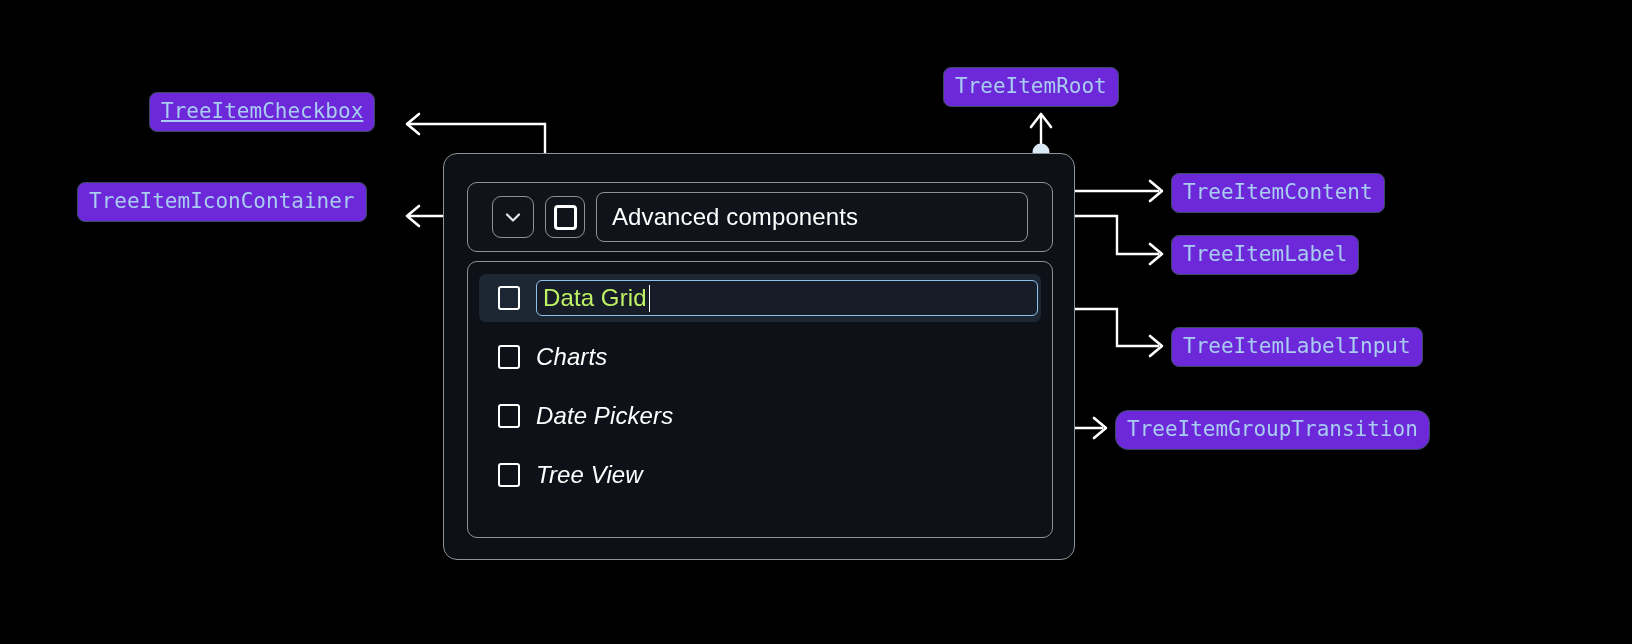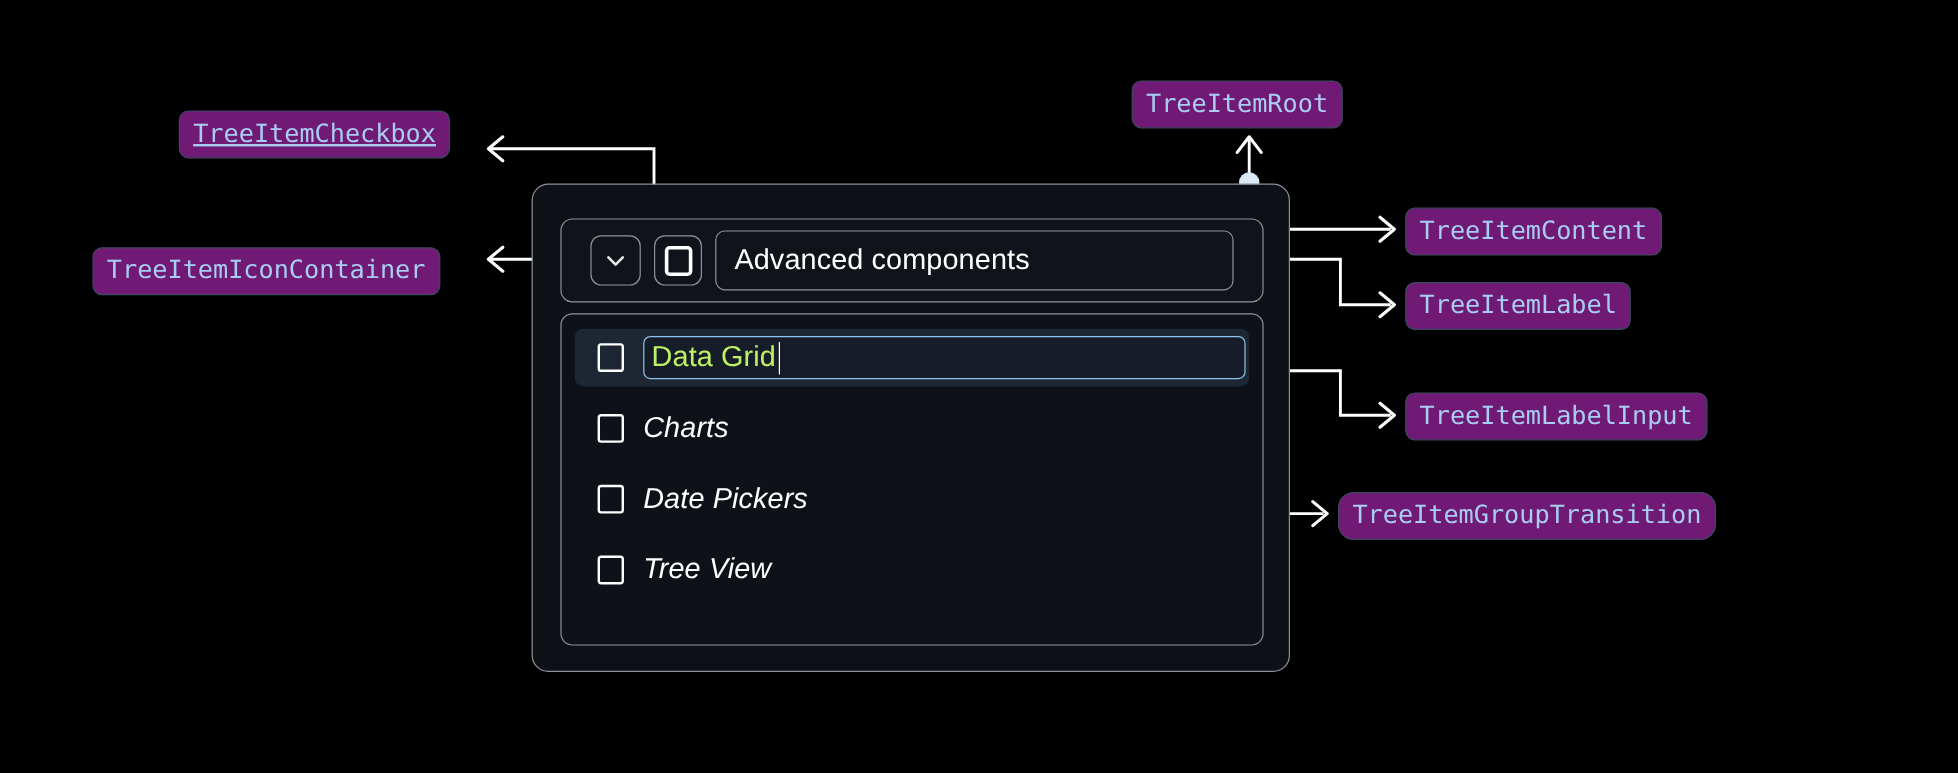--- a/index.html
+++ b/index.html
@@ -12,21 +12,21 @@
     height: 644px;
     position: relative;
     overflow: hidden;
     font-family: "Liberation Sans", sans-serif;
     color: #ffffff;
   }
 
   
   .chip {
     position: absolute;
-    background: #701a75;
+    background: #6d28d9;
     border: 1px solid #3a4a60;
     border-radius: 8px;
     color: #a8cdf0;
     font-family: "DejaVu Sans Mono", monospace;
     font-size: 21px;
     letter-spacing: 0px;
     line-height: 1;
     padding: 8px 11px 9px 11px;
     white-space: nowrap;
     box-sizing: border-box;
@@ -223,21 +223,21 @@
     <circle cx="487" cy="216" r="8.5"></circle>
     <circle cx="1041" cy="152" r="8.5"></circle>
     <circle cx="1053" cy="191" r="8.5"></circle>
     <circle cx="1041" cy="216" r="8.5"></circle>
     <circle cx="1041" cy="309" r="8.5"></circle>
     <circle cx="1053" cy="428" r="8.5"></circle>
   </g>
 </svg>
 
 <div class="chip" style="left:149px; top:92px;text-decoration:underline;">TreeItemCheckbox</div>
-<div class="chip" style="left:77px;  top:206px;">TreeItemIconContainer</div>
+<div class="chip" style="left:77px;  top:182px;">TreeItemIconContainer</div>
 <div class="chip" style="left:943px; top:67px;">TreeItemRoot</div>
 <div class="chip" style="left:1171px;top:173px;">TreeItemContent</div>
 <div class="chip" style="left:1171px;top:235px;">TreeItemLabel</div>
 <div class="chip" style="left:1171px;top:327px;">TreeItemLabelInput</div>
 <div class="chip" style="left:1115px;top:410px;border-radius:13px;">TreeItemGroupTransition</div>
 
 <div class="tree-root">
 
   <div class="tree-content">
 

